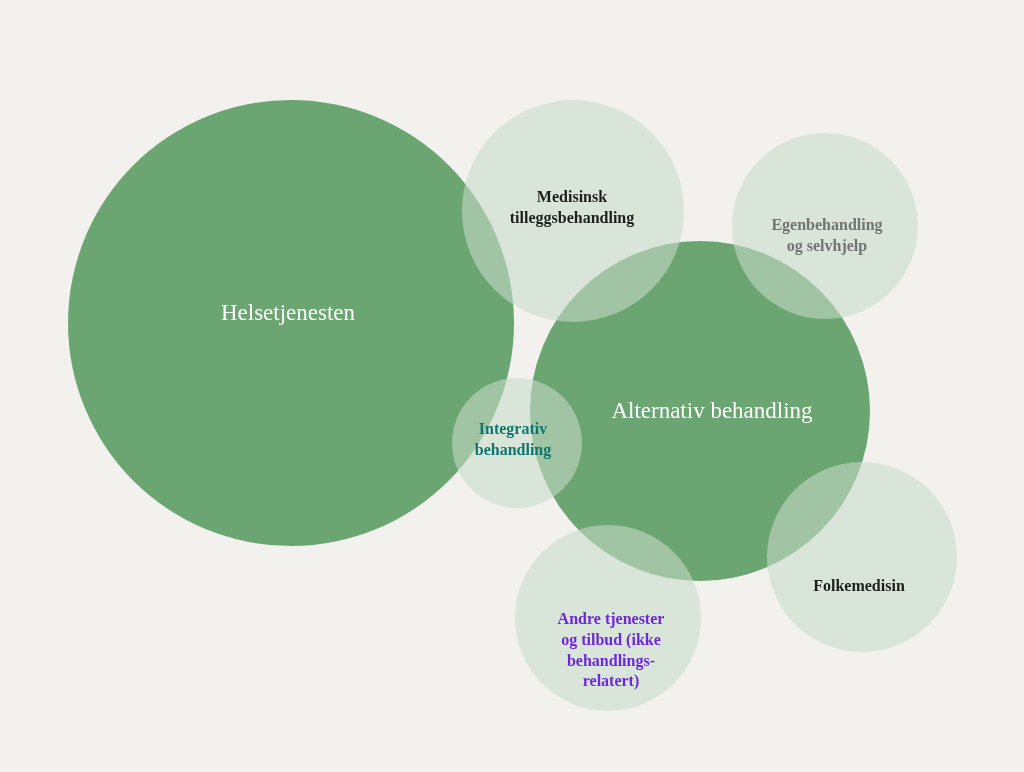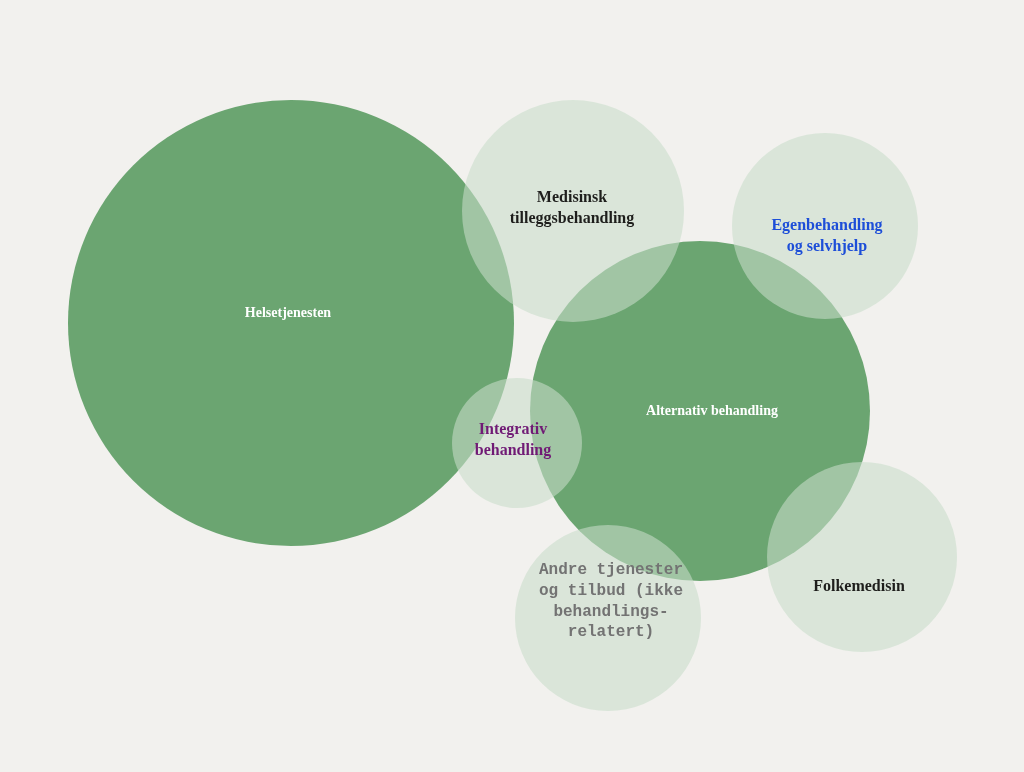--- a/index.html
+++ b/index.html
@@ -24,46 +24,46 @@
   .bubble-label {
     position: absolute;
     z-index: 3;
     transform: translate(-50%, -50%);
     text-align: center;
     white-space: pre-line;
     line-height: 1.3;
     pointer-events: none;
   }
   .bubble-label.on-primary {
-    font-size: 14px;
-    font-weight: 700;
+    font-size: 23px;
+    font-weight: 400;
     text-align: right;
   }
   .bubble-label.on-secondary {
     font-size: 16px;
     font-weight: 600;
   }
 </style>
 </head>
 <body>
 
 <div class="stage" style="background: rgb(242, 241, 238);">
     <div class="circle primary" style="left: 68px; top: 100px; width: 446px; height: 446px; background: rgb(107, 165, 113);"></div>
     <div class="bubble-label on-primary" style="left: 288px; top: 313px; color: rgb(255, 255, 255);">Helsetjenesten</div>
     <div class="circle secondary" style="left: 462px; top: 100px; width: 222px; height: 222px; background: rgba(200, 221, 201, 0.58);"></div>
     <div class="bubble-label on-secondary" style="left: 572px; top: 208px; color: rgb(30, 30, 28);">Medisinsk
 tilleggsbehandling</div>
     <div class="circle secondary" style="left: 732px; top: 133px; width: 186px; height: 186px; background: rgba(200, 221, 201, 0.58);"></div>
-    <div class="bubble-label on-secondary" style="left: 827px; top: 236px; color: #1d4ed8;">Egenbehandling
+    <div class="bubble-label on-secondary" style="left: 827px; top: 236px; color: #737373;">Egenbehandling
 og selvhjelp</div>
     <div class="circle primary" style="left: 530px; top: 241px; width: 340px; height: 340px; background: rgb(107, 165, 113);"></div>
     <div class="bubble-label on-primary" style="left: 712px; top: 411px; color: rgb(255, 255, 255);">Alternativ behandling</div>
     <div class="circle secondary" style="left: 452px; top: 378px; width: 130px; height: 130px; background: rgba(200, 221, 201, 0.58);"></div>
-    <div class="bubble-label on-secondary" style="left: 513px; top: 440px; color: #701a75;">Integrativ
+    <div class="bubble-label on-secondary" style="left: 513px; top: 440px; color: #0f766e;">Integrativ
 behandling</div>
     <div class="circle secondary" style="left: 515px; top: 525px; width: 186px; height: 186px; background: rgba(200, 221, 201, 0.58);"></div>
-    <div class="bubble-label on-secondary" style="left: 611px; top: 602px; color: #737373; font-family: Liberation Mono, monospace;">Andre tjenester
+    <div class="bubble-label on-secondary" style="left: 611px; top: 651px; color: #6d28d9;">Andre tjenester
 og tilbud (ikke
 behandlings-
 relatert)</div>
     <div class="circle secondary" style="left: 767px; top: 462px; width: 190px; height: 190px; background: rgba(200, 221, 201, 0.58);"></div>
     <div class="bubble-label on-secondary" style="left: 859px; top: 560px; color: rgb(30, 30, 28); margin-top: 26px;">Folkemedisin</div>
   </div>
 
 </body></html>

